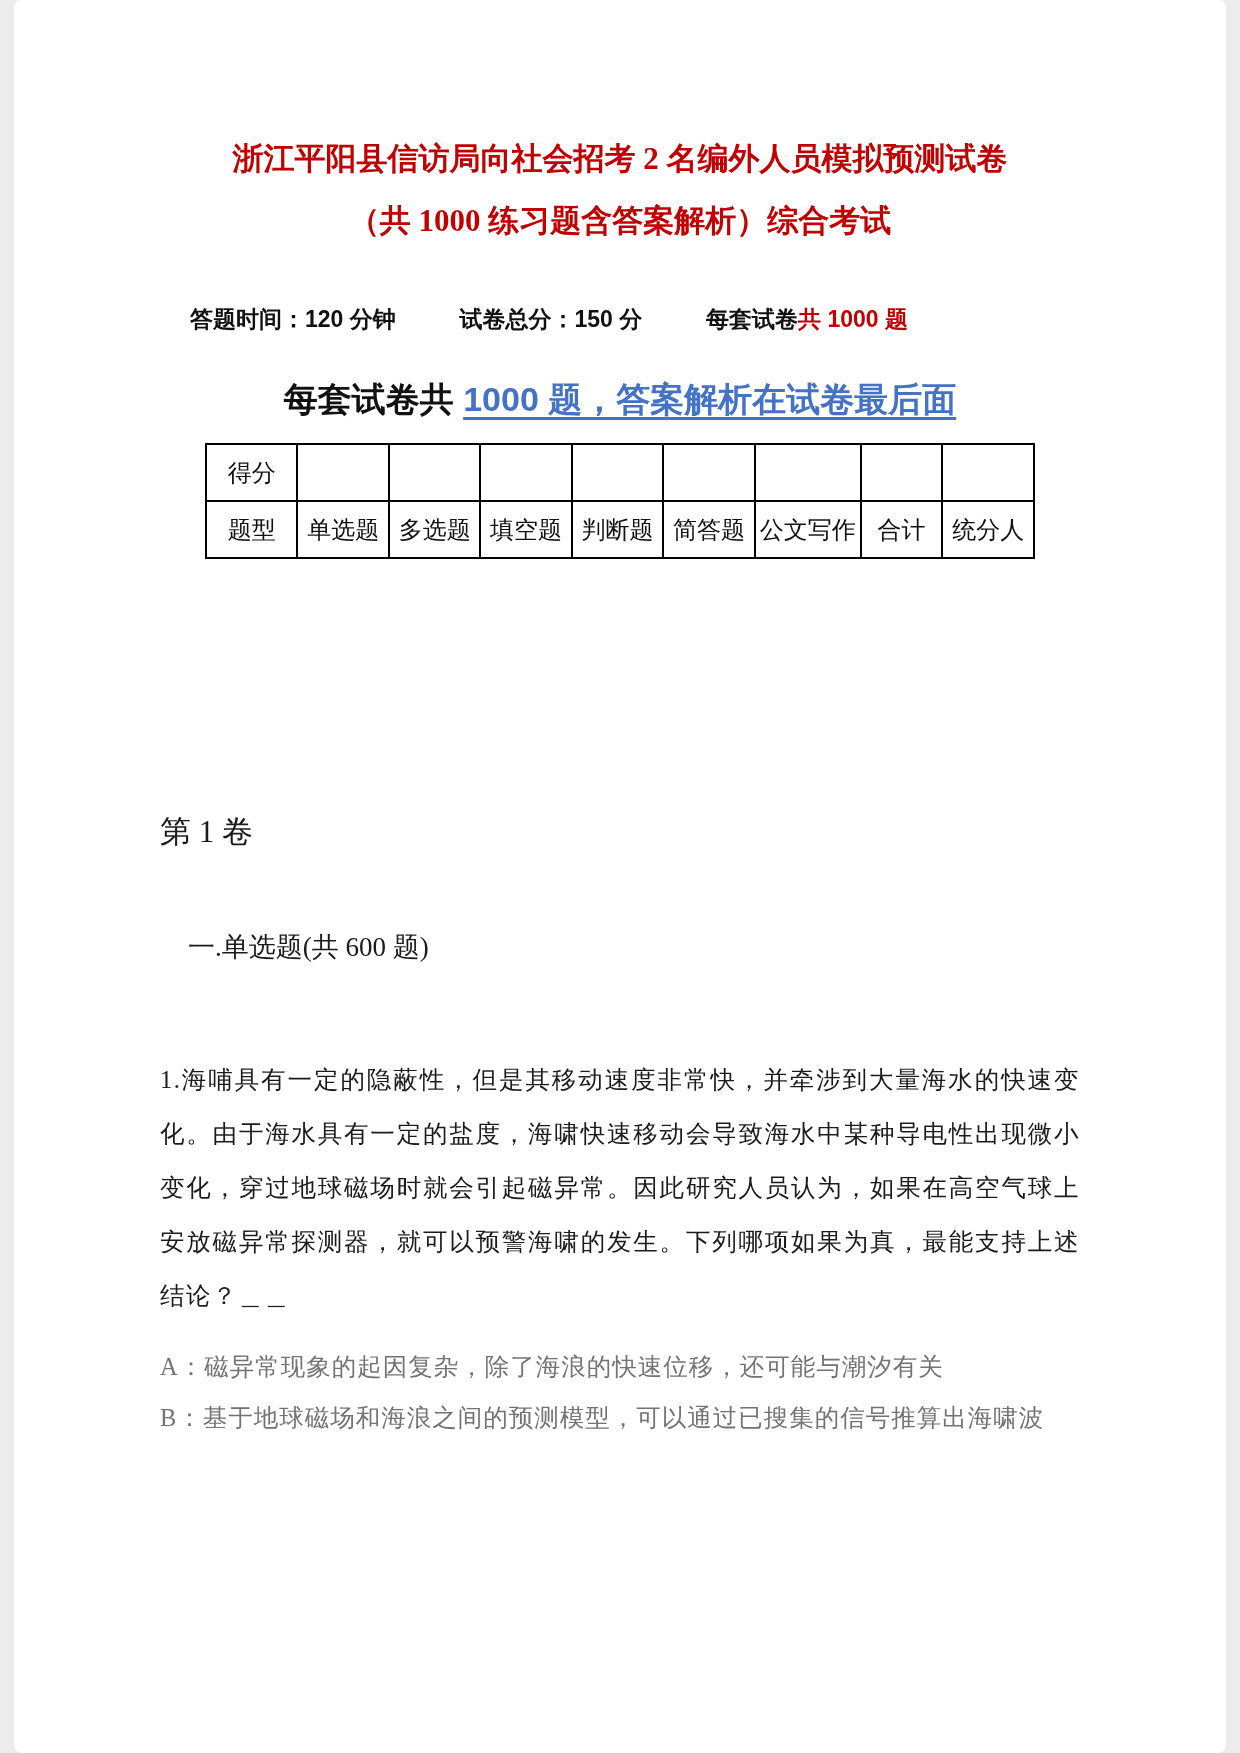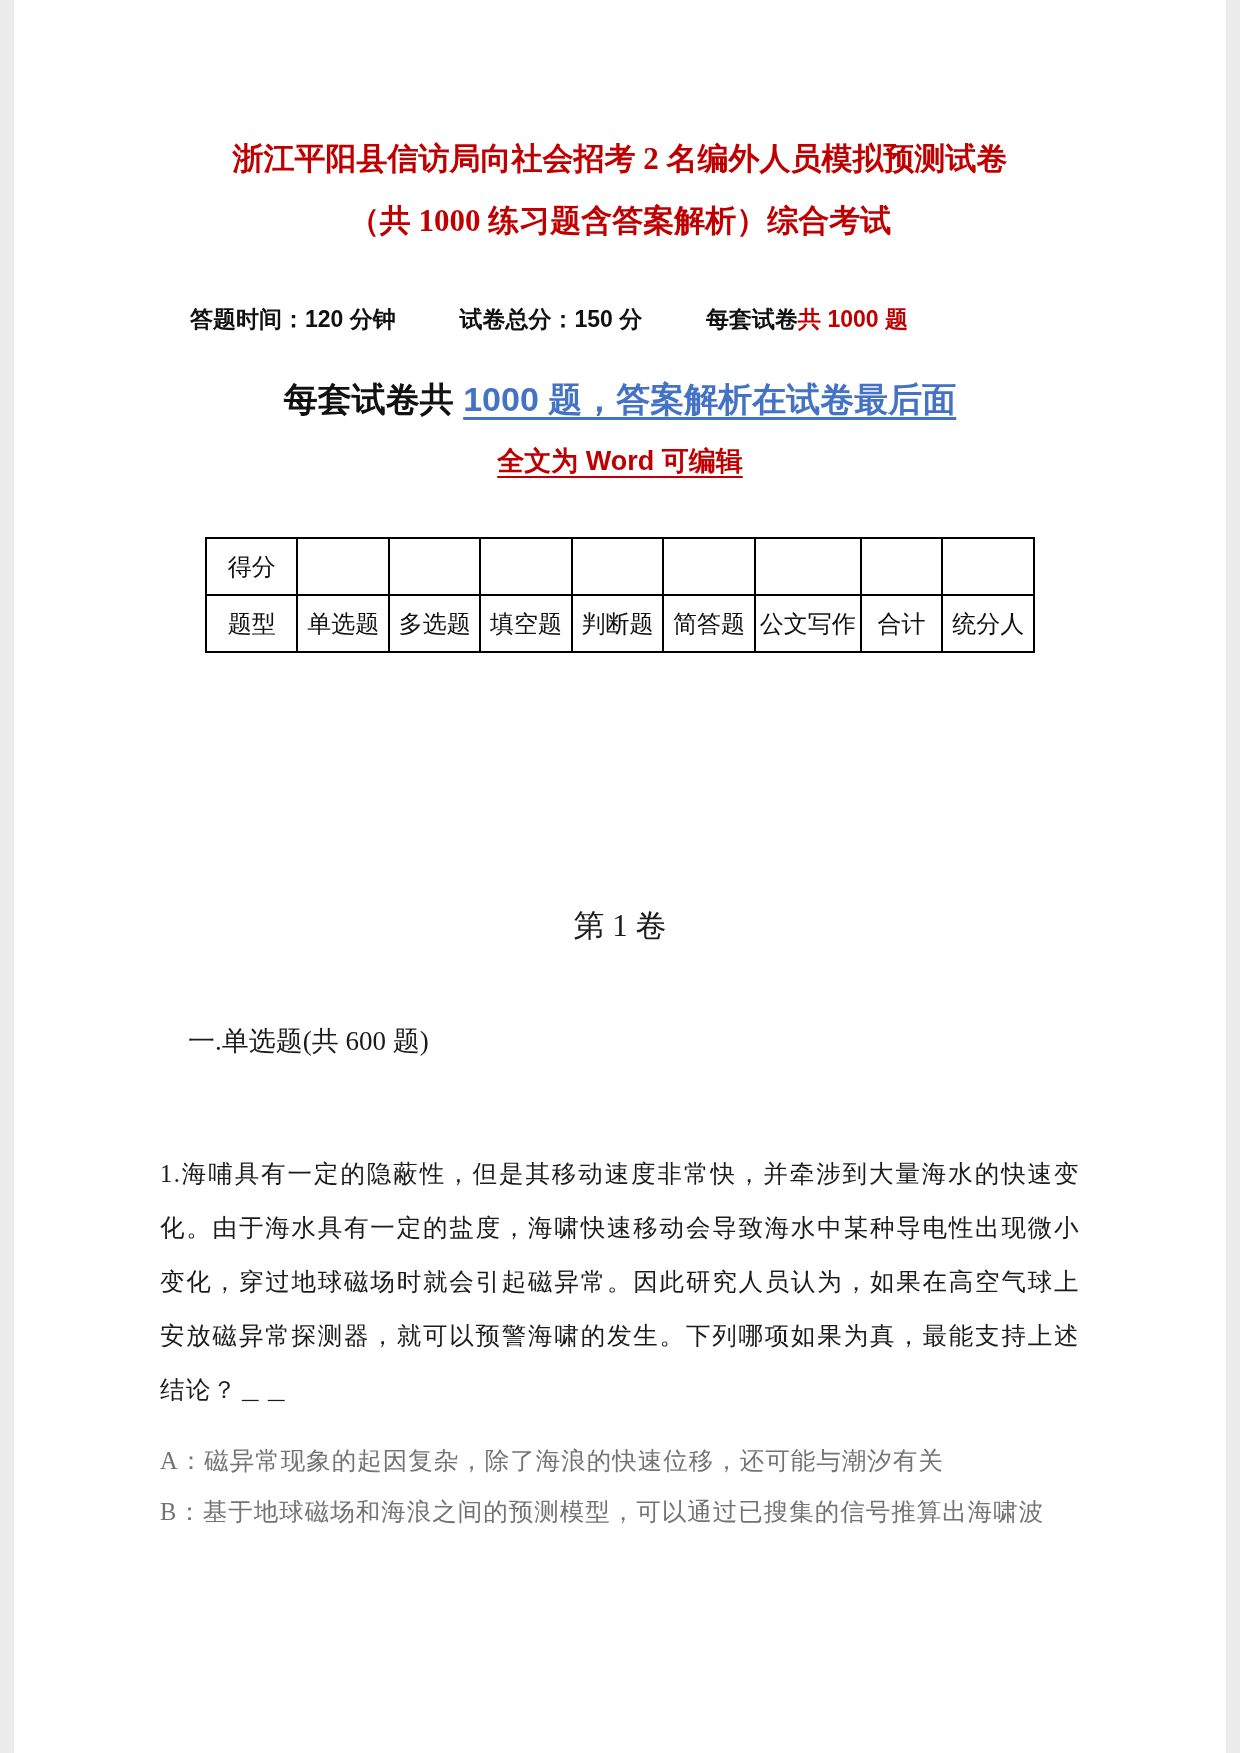--- a/index.html
+++ b/index.html
@@ -8,20 +8,21 @@
     font-family:"Liberation Serif","DejaVu Serif",serif;
   }
   .page {
     width:1212px;
     min-height:1753px;
     margin:0 auto;
     background:#ffffff;
     box-sizing:border-box;
     padding-top:128px;
     color:#1b1b1b;
+    border-radius:8px;
   }
   .content { width:920px; margin:0 auto; }
 
   
   .doc-title {
     text-align:center;
     color:#c00000;
     font-weight:bold;
     font-size:31px;
     line-height:62px;
@@ -93,21 +94,20 @@
     height:55px;
     padding:0 2px;
     overflow:hidden;
   }
   col.c-wide  { width:13.2%; }
   col.c-small { width:10.2%; }
   col.c-norm  { width:11.4%; }
 
   
   .volume-heading {
-    text-align:center;
     font-size:31px;
     font-weight:normal;
     color:#1b1b1b;
     margin:252px 0 0 0;
   }
 
   
   .section-heading {
     font-size:27px;
     font-weight:normal;
@@ -150,23 +150,20 @@
     <div class="meta-row">
       <span>答题时间：120 分钟</span>
       <span>试卷总分：150 分</span>
       <span><span>每套试卷</span><span class="meta-highlight">共 1000 题</span></span>
     </div>
 
     <p class="link-line">
       <span>每套试卷共 </span><span class="blue-link">1000 题，答案解析在试卷最后面</span>
     </p>
 
-    <p class="word-line">
-      <span class="red-link">全文为 Word 可编辑</span>
-    </p>
 
     <table class="score-table">
       <colgroup>
         <col class="c-norm">
           <col class="c-norm">
           <col class="c-norm">
           <col class="c-norm">
         <col class="c-norm">
           <col class="c-norm">
           <col class="c-wide">

